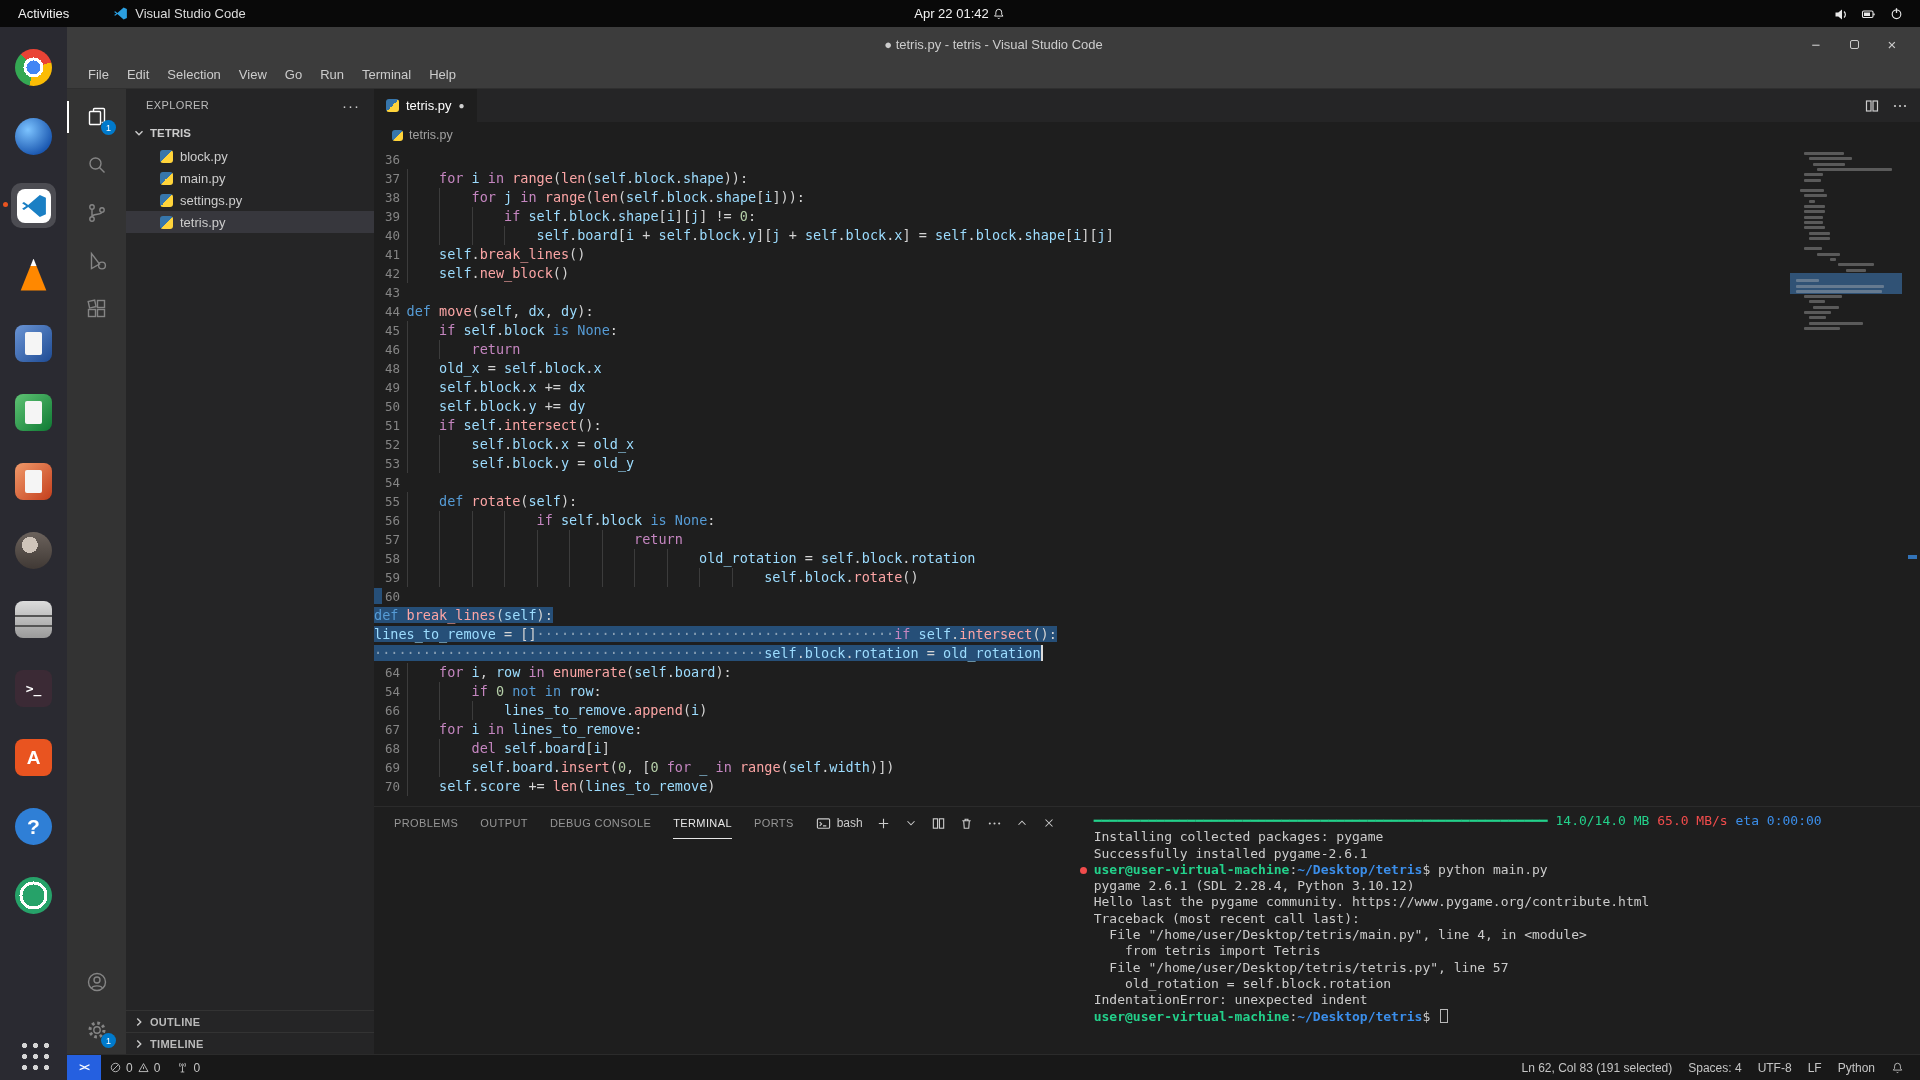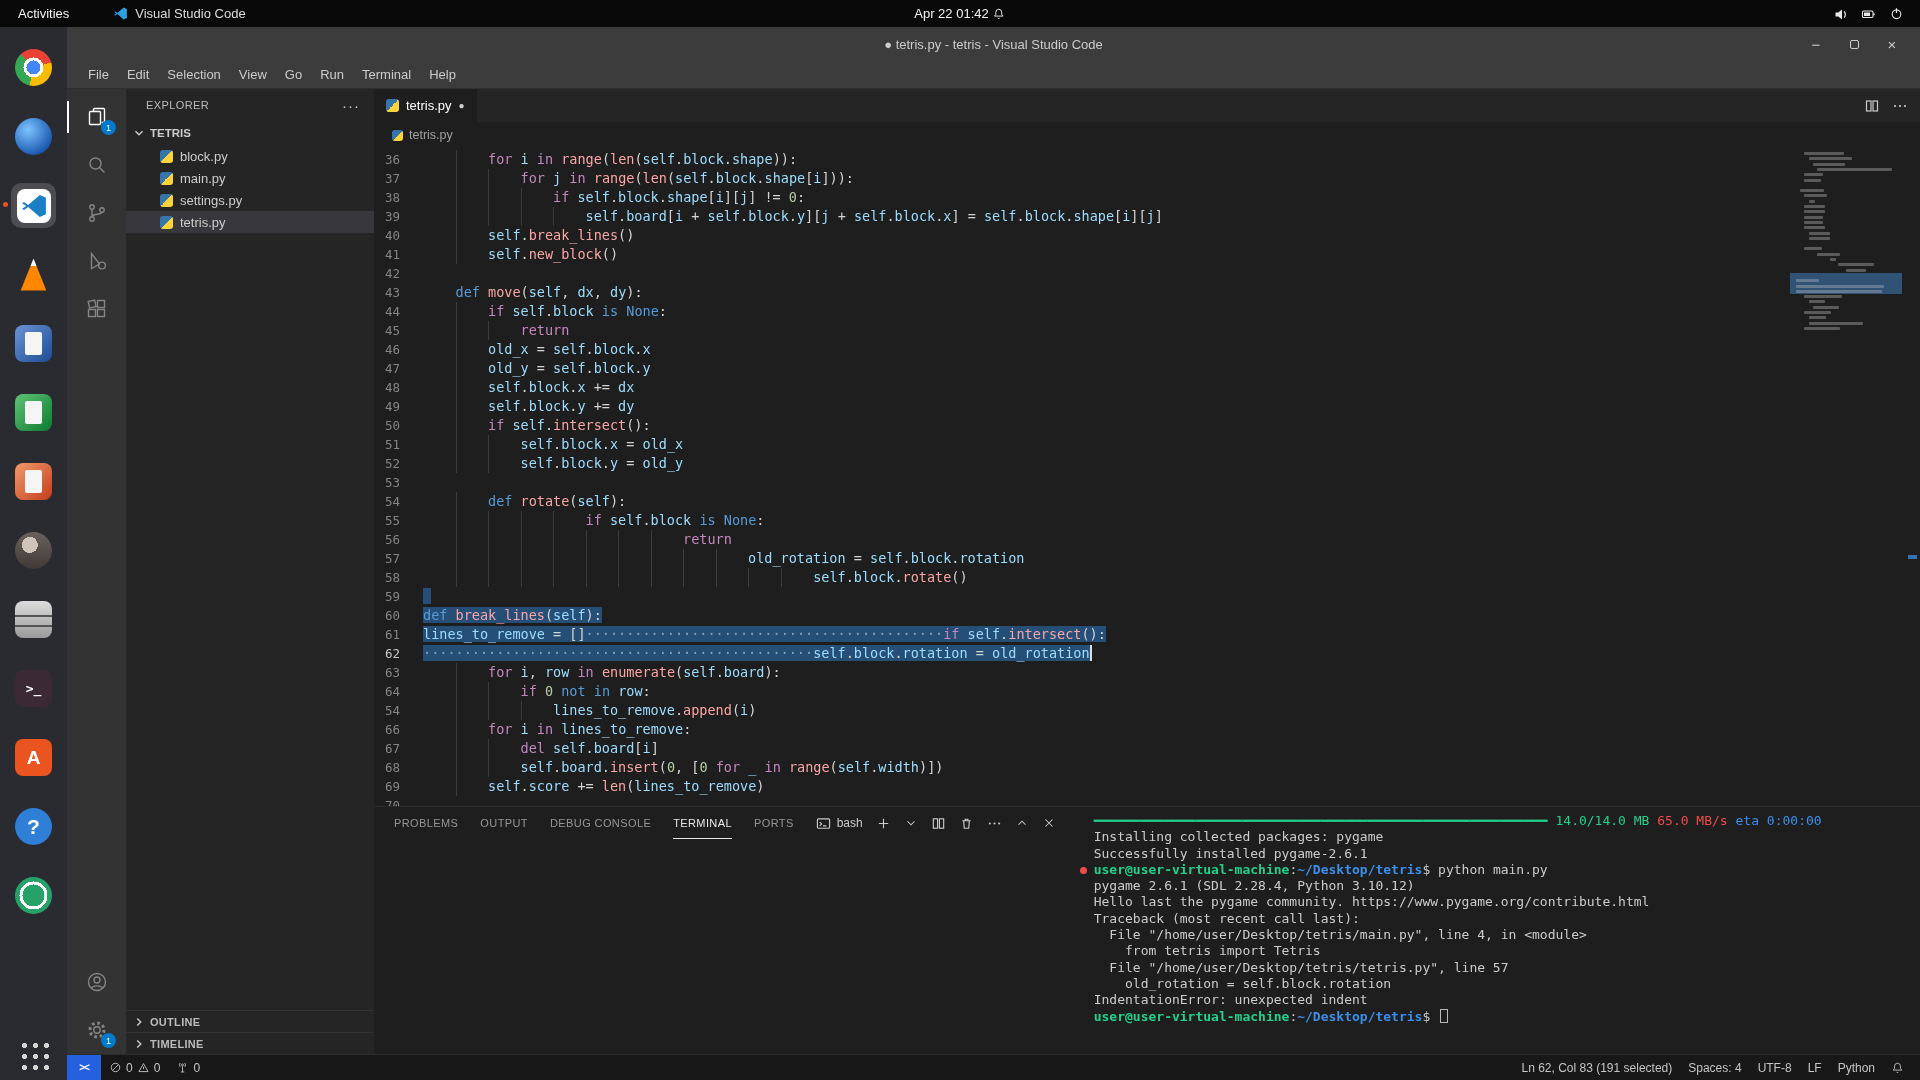--- a/index.html
+++ b/index.html
@@ -84,21 +84,21 @@
   .tabbar { height:33px; background:#252526; display:flex; align-items:stretch; flex:none; }
   .tab { background:#1e1e1e; display:flex; align-items:center; gap:7px; padding:0 12px; font-size:13px; color:#ffffff; }
   .tab-dot { color:#d0d0d0; font-size:10px; }
   .tabbar-actions { margin-left:auto; display:flex; align-items:center; gap:12px; padding-right:12px; }
   .tabbar-actions svg, .panel-actions svg { stroke:#cccccc; fill:none; stroke-width:1.2; }
   .breadcrumbs { height:26px; background:#1e1e1e; display:flex; align-items:center; gap:6px; padding-left:18px; font-size:12.5px; color:#a0a0a0; flex:none; }
 
   
   .editor-wrap { flex:1; position:relative; background:#1e1e1e; overflow:hidden; min-height:0; }
   .code { padding-top:2px; }
-  .code-line { display:flex; height:19px; }
+  .code-line { display:flex; height:19px;flex-direction:column; }
   .gutter { width:49px; padding-right:23px; text-align:right; flex:none; color:#858585; font:12.5px/19px "DejaVu Sans Mono", monospace; }
   .gutter.cur { color:#c6c6c6; }
   .lc { position:relative; font:13.5px/19px "DejaVu Sans Mono", monospace; white-space:pre; color:#d4d4d4; }
   .ig { position:absolute; top:0; bottom:0; width:1px; background:#3c3c3c; }
   .tk-k { color:#c586c0; } .tk-b { color:#569cd6; } .tk-f { color:#fca5a5; }
   .tk-v { color:#9cdcfe; } .tk-p { color:#d4d4d4; } .tk-n { color:#b5cea8; }
   .tk-d { color:#8aa0b4; }
   .sel { background:#264f78; }
   .caret { display:inline-block; width:2px; height:16px; background:#dcdcdc; vertical-align:-3px; }
 
@@ -380,24 +380,20 @@
                   <div class="gutter">44</div>
                   <div class="lc"><span class="ig" style="left: 4ch;"></span><span style="margin-left: 8ch;"><span class="tk-k">if</span><span class="tk-p"> </span><span class="tk-v">self</span><span class="tk-p">.</span><span class="tk-v">block</span><span class="tk-p"> </span><span class="tk-b">is</span><span class="tk-p"> </span><span class="tk-b">None</span><span class="tk-p">:</span></span></div>
                 </div>
                 <div class="code-line">
                   <div class="gutter">45</div>
                   <div class="lc"><span class="ig" style="left: 4ch;"></span><span class="ig" style="left: 8ch;"></span><span style="margin-left: 12ch;"><span class="tk-k">return</span></span></div>
                 </div>
                 <div class="code-line">
                   <div class="gutter">46</div>
                   <div class="lc"><span class="ig" style="left: 4ch;"></span><span style="margin-left: 8ch;"><span class="tk-v">old_x</span><span class="tk-p"> = </span><span class="tk-v">self</span><span class="tk-p">.</span><span class="tk-v">block</span><span class="tk-p">.</span><span class="tk-v">x</span></span></div>
-                </div>
-                <div class="code-line">
-                  <div class="gutter">47</div>
-                  <div class="lc"><span class="ig" style="left: 4ch;"></span><span style="margin-left: 8ch;"><span class="tk-v">old_y</span><span class="tk-p"> = </span><span class="tk-v">self</span><span class="tk-p">.</span><span class="tk-v">block</span><span class="tk-p">.</span><span class="tk-v">y</span></span></div>
                 </div>
                 <div class="code-line">
                   <div class="gutter">48</div>
                   <div class="lc"><span class="ig" style="left: 4ch;"></span><span style="margin-left: 8ch;"><span class="tk-v">self</span><span class="tk-p">.</span><span class="tk-v">block</span><span class="tk-p">.</span><span class="tk-v">x</span><span class="tk-p"> += </span><span class="tk-v">dx</span></span></div>
                 </div>
                 <div class="code-line">
                   <div class="gutter">49</div>
                   <div class="lc"><span class="ig" style="left: 4ch;"></span><span style="margin-left: 8ch;"><span class="tk-v">self</span><span class="tk-p">.</span><span class="tk-v">block</span><span class="tk-p">.</span><span class="tk-v">y</span><span class="tk-p"> += </span><span class="tk-v">dy</span></span></div>
                 </div>
                 <div class="code-line">

